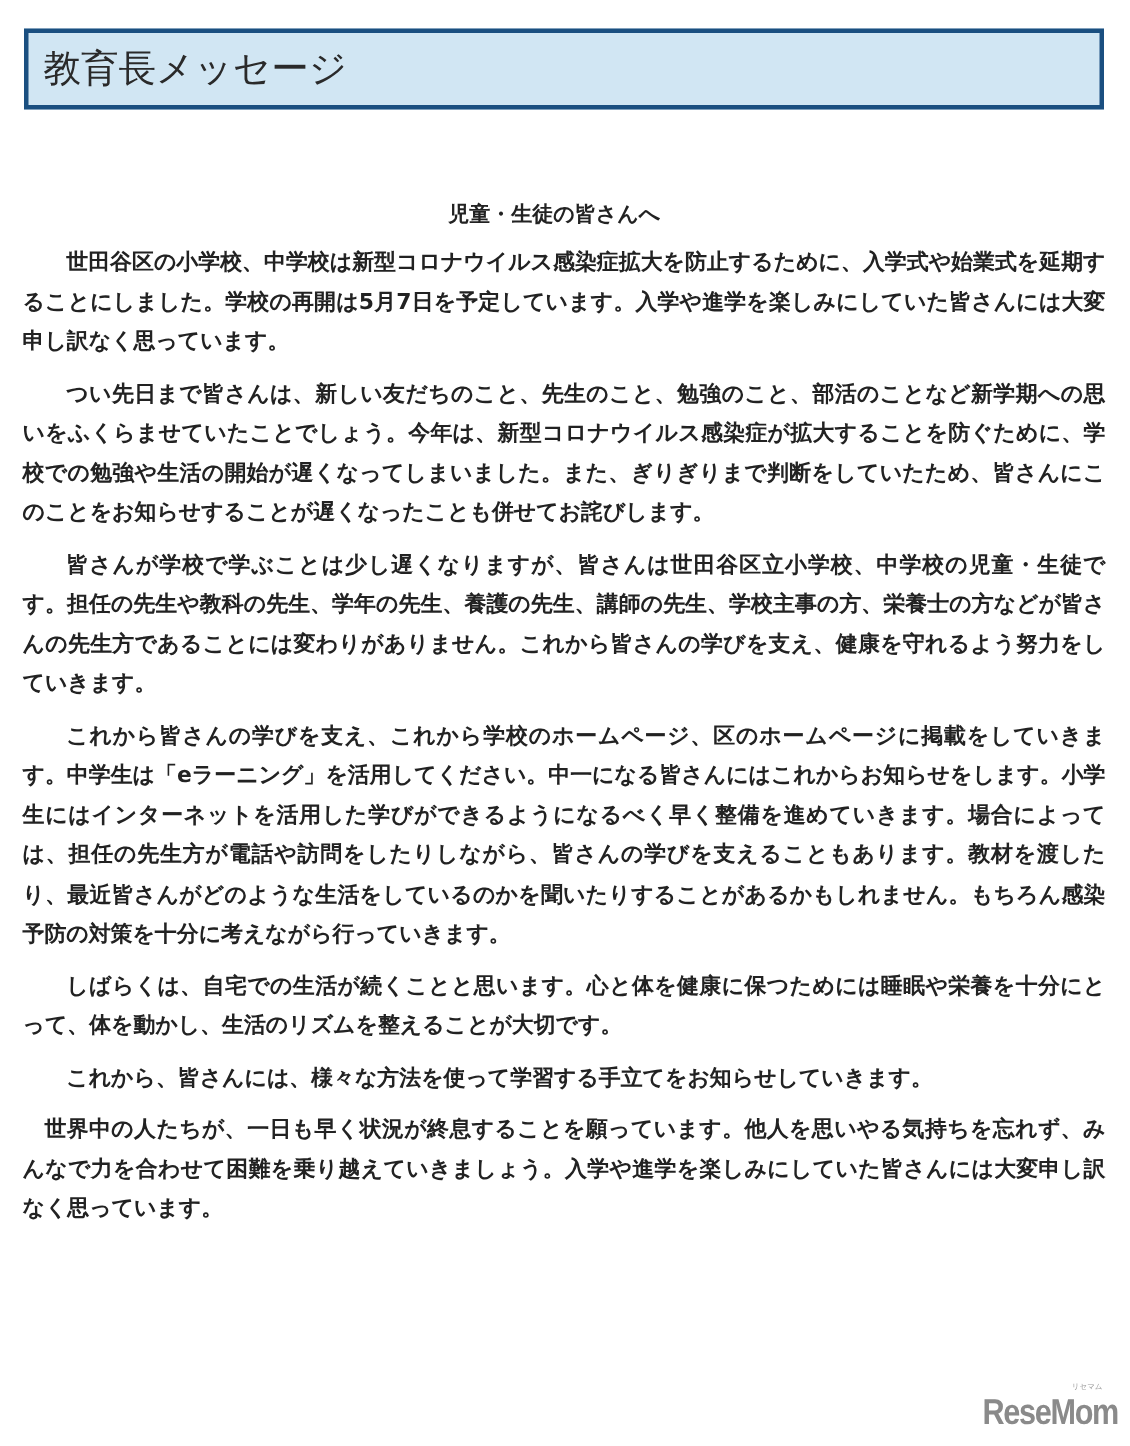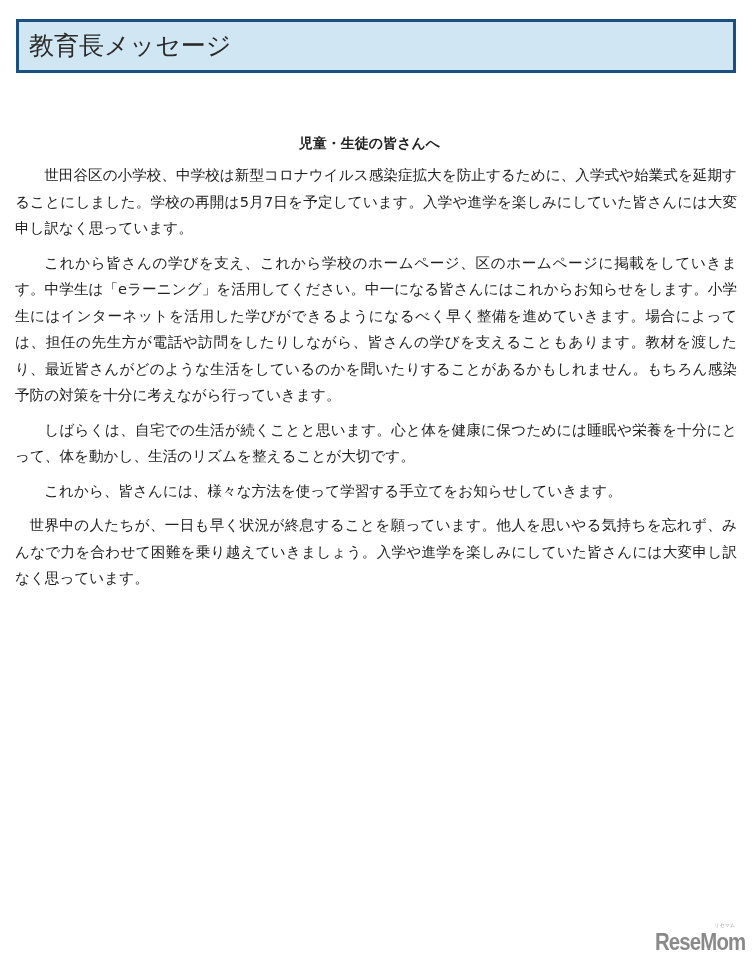--- a/index.html
+++ b/index.html
@@ -53,20 +53,21 @@
     width: 722px;
     font-size: 14.6px;
     line-height: 26.5px;
     color: #222222;
   }
   .para {
     margin: 0 0 8px 0;
     text-indent: 2em;
     text-align: justify;
     word-break: break-all;
+    font-weight: bold;
   }
   .para.last {
     text-indent: 1em;
   }
   .watermark {
     position: absolute;
     right: 8px;
     bottom: 8px;
     font-family: "Liberation Sans", sans-serif;
     font-weight: bold;
@@ -88,20 +89,22 @@
 <body>
 
 <div class="header-box">
   <div class="header-title">教育長メッセージ</div>
 </div>
 
 <div class="subtitle">児童・生徒の皆さんへ</div>
 
 <div class="body-text">
   <p class="para">世田谷区の小学校、中学校は新型コロナウイルス感染症拡大を防止するために、入学式や始業式を延期することにしました。学校の再開は5月7日を予定しています。入学や進学を楽しみにしていた皆さんには大変申し訳なく思っています。</p>
+  <p class="para">つい先日まで皆さんは、新しい友だちのこと、先生のこと、勉強のこと、部活のことなど新学期への思いをふくらませていたことでしょう。今年は、新型コロナウイルス感染症が拡大することを防ぐために、学校での勉強や生活の開始が遅くなってしまいました。また、ぎりぎりまで判断をしていたため、皆さんにこのことをお知らせすることが遅くなったことも併せてお詫びします。</p>
+  <p class="para">皆さんが学校で学ぶことは少し遅くなりますが、皆さんは世田谷区立小学校、中学校の児童・生徒です。担任の先生や教科の先生、学年の先生、養護の先生、講師の先生、学校主事の方、栄養士の方などが皆さんの先生方であることには変わりがありません。これから皆さんの学びを支え、健康を守れるよう努力をしていきます。</p>
   <p class="para">これから皆さんの学びを支え、これから学校のホームページ、区のホームページに掲載をしていきます。中学生は「eラーニング」を活用してください。中一になる皆さんにはこれからお知らせをします。小学生にはインターネットを活用した学びができるようになるべく早く整備を進めていきます。場合によっては、担任の先生方が電話や訪問をしたりしながら、皆さんの学びを支えることもあります。教材を渡したり、最近皆さんがどのような生活をしているのかを聞いたりすることがあるかもしれません。もちろん感染予防の対策を十分に考えながら行っていきます。</p>
   <p class="para">しばらくは、自宅での生活が続くことと思います。心と体を健康に保つためには睡眠や栄養を十分にとって、体を動かし、生活のリズムを整えることが大切です。</p>
   <p class="para">これから、皆さんには、様々な方法を使って学習する手立てをお知らせしていきます。</p>
   <p class="para last">世界中の人たちが、一日も早く状況が終息することを願っています。他人を思いやる気持ちを忘れず、みんなで力を合わせて困難を乗り越えていきましょう。入学や進学を楽しみにしていた皆さんには大変申し訳なく思っています。</p>
 </div>
 
 <div class="watermark-small">リセマム</div>
 <div class="watermark">ReseMom</div>
 
 </body></html>

